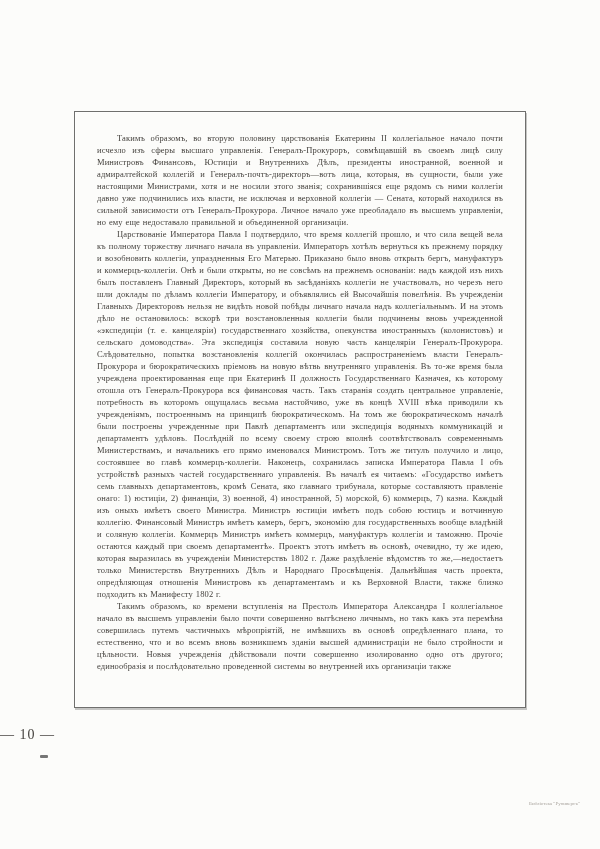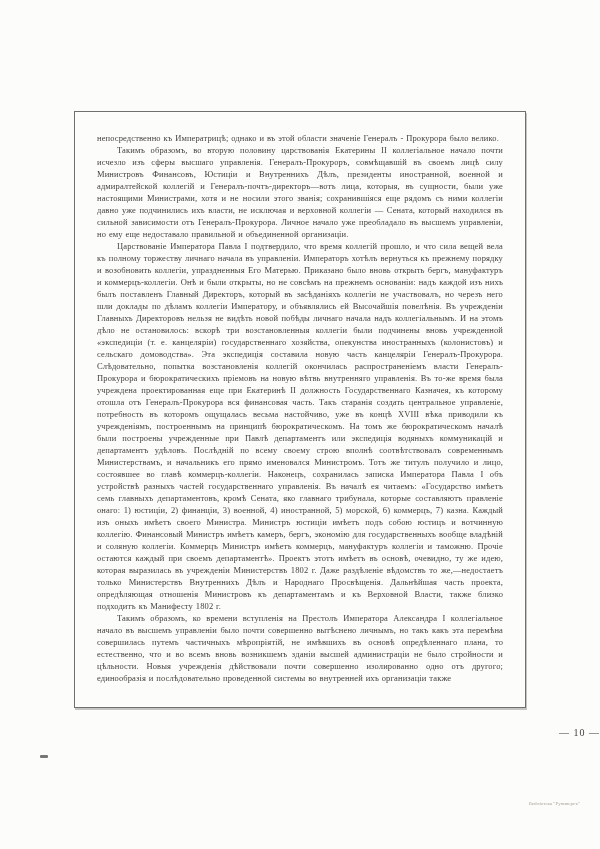--- a/index.html
+++ b/index.html
@@ -43,22 +43,22 @@
     color: var(--ink, #45423e);
   }
   .text-block p.no-indent {
     text-indent: 0;
   }
   .page-number {
     position: absolute;
     left: 0;
     top: 727px;
     width: 100%;
-    text-align: right;
-    font-size: 10px;
+    text-align: left;
+    font-size: 14px;
     letter-spacing: 1px;
     color: var(--ink, #45423e);
   }
   .watermark {
     position: absolute;
     right: 20px;
     top: 801px;
     font-size: 8px;
     color: var(--watermark, #a8a39d);
     transform: scale(0.62);
@@ -77,21 +77,20 @@
     border-radius: 1px;
   }
 </style>
 </head>
 <body>
 
 <div class="scan-page">
 
   <div class="text-frame">
     <div class="text-block">
-      <p class="no-indent">непосредственно къ Императрицѣ; однако и въ этой области значеніе Генералъ - Прокурора было велико.</p>
       <p>Такимъ образомъ, во вторую половину царствованія Екатерины II коллегіальное начало почти исчезло изъ сферы высшаго управленія. Генералъ-Прокуроръ, совмѣщавшій въ своемъ лицѣ силу Министровъ Финансовъ, Юстиціи и Внутреннихъ Дѣлъ, президенты иностранной, военной и адмиралтейской коллегій и Генералъ-почтъ-директоръ—вотъ лица, которыя, въ сущности, были уже настоящими Министрами, хотя и не носили этого званія; сохранившіяся еще рядомъ съ ними коллегіи давно уже подчинились ихъ власти, не исключая и верховной коллегіи — Сената, который находился въ сильной зависимости отъ Генералъ-Прокурора. Личное начало уже преобладало въ высшемъ управленіи, но ему еще недоставало правильной и объединенной организаціи.</p>
       <p>Царствованіе Императора Павла I подтвердило, что время коллегій прошло, и что сила вещей вела къ полному торжеству личнаго начала въ управленіи. Императоръ хотѣлъ вернуться къ прежнему порядку и возобновить коллегіи, упраздненныя Его Матерью. Приказано было вновь открыть бергъ, мануфактуръ и коммерцъ-коллегіи. Онѣ и были открыты, но не совсѣмъ на прежнемъ основаніи: надъ каждой изъ нихъ былъ поставленъ Главный Директоръ, который въ засѣданіяхъ коллегіи не участвовалъ, но черезъ него шли доклады по дѣламъ коллегіи Императору, и объявлялись ей Высочайшія повелѣнія. Въ учрежденіи Главныхъ Директоровъ нельзя не видѣть новой побѣды личнаго начала надъ коллегіальнымъ. И на этомъ дѣло не остановилось: вскорѣ три возстановленныя коллегіи были подчинены вновь учрежденной «экспедиціи (т. е. канцеляріи) государственнаго хозяйства, опекунства иностранныхъ (колонистовъ) и сельскаго домоводства». Эта экспедиція составила новую часть канцеляріи Генералъ-Прокурора. Слѣдовательно, попытка возстановленія коллегій окончилась распространеніемъ власти Генералъ-Прокурора и бюрократическихъ пріемовъ на новую вѣтвь внутренняго управленія. Въ то-же время была учреждена проектированная еще при Екатеринѣ II должность Государственнаго Казначея, къ которому отошла отъ Генералъ-Прокурора вся финансовая часть. Такъ старанія создать центральное управленіе, потребность въ которомъ ощущалась весьма настойчиво, уже въ концѣ XVIII вѣка приводили къ учрежденіямъ, построеннымъ на принципѣ бюрократическомъ. На томъ же бюрократическомъ началѣ были построены учрежденные при Павлѣ департаментъ или экспедиція водяныхъ коммуникацій и департаментъ удѣловъ. Послѣдній по всему своему строю вполнѣ соотвѣтствовалъ современнымъ Министерствамъ, и начальникъ его прямо именовался Министромъ. Тотъ же титулъ получило и лицо, состоявшее во главѣ коммерцъ-коллегіи. Наконецъ, сохранилась записка Императора Павла I объ устройствѣ разныхъ частей государственнаго управленія. Въ началѣ ея читаемъ: «Государство имѣетъ семь главныхъ департаментовъ, кромѣ Сената, яко главнаго трибунала, которые составляютъ правленіе онаго: 1) юстиціи, 2) финанціи, 3) военной, 4) иностранной, 5) морской, 6) коммерцъ, 7) казна. Каждый изъ оныхъ имѣетъ своего Министра. Министръ юстиціи имѣетъ подъ собою юстицъ и вотчинную коллегію. Финансовый Министръ имѣетъ камеръ, бергъ, экономію для государственныхъ вообще владѣній и соляную коллегіи. Коммерцъ Министръ имѣетъ коммерцъ, мануфактуръ коллегіи и таможню. Прочіе остаются каждый при своемъ департаментѣ». Проектъ этотъ имѣетъ въ основѣ, очевидно, ту же идею, которая выразилась въ учрежденіи Министерствъ 1802 г. Даже раздѣленіе вѣдомствъ то же,—недостаетъ только Министерствъ Внутреннихъ Дѣлъ и Народнаго Просвѣщенія. Дальнѣйшая часть проекта, опредѣляющая отношенія Министровъ къ департаментамъ и къ Верховной Власти, также близко подходитъ къ Манифесту 1802 г.</p>
       <p>Такимъ образомъ, ко времени вступленія на Престолъ Императора Александра I коллегіальное начало въ высшемъ управленіи было почти совершенно вытѣснено личнымъ, но такъ какъ эта перемѣна совершилась путемъ частичныхъ мѣропріятій, не имѣвшихъ въ основѣ опредѣленнаго плана, то естественно, что и во всемъ вновь возникшемъ зданіи высшей администраціи не было стройности и цѣльности. Новыя учрежденія дѣйствовали почти совершенно изолированно одно отъ другого; единообразія и послѣдовательно проведенной системы во внутренней ихъ организаціи также</p>
     </div>
   </div>
 
   <div class="page-number">— 10 —</div>
 
   <div class="scan-artifact"></div>
 

